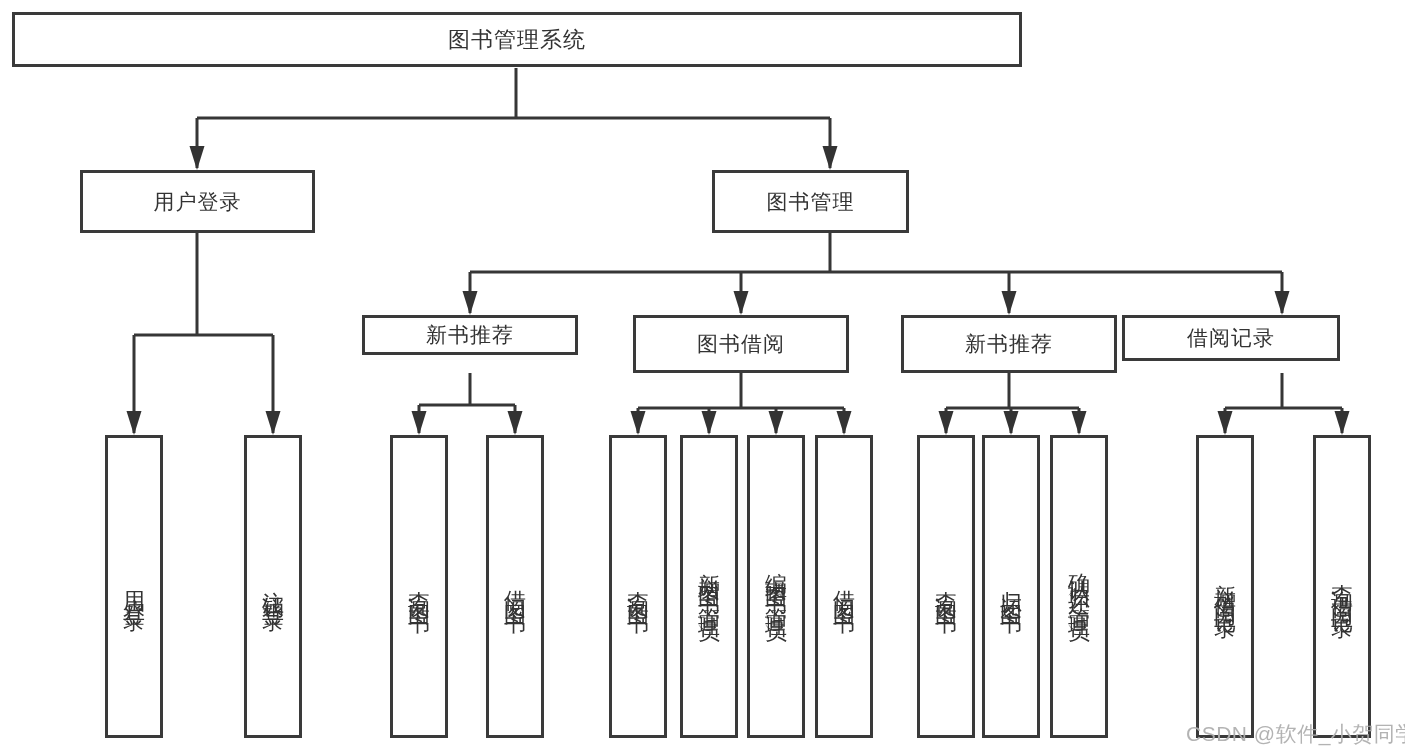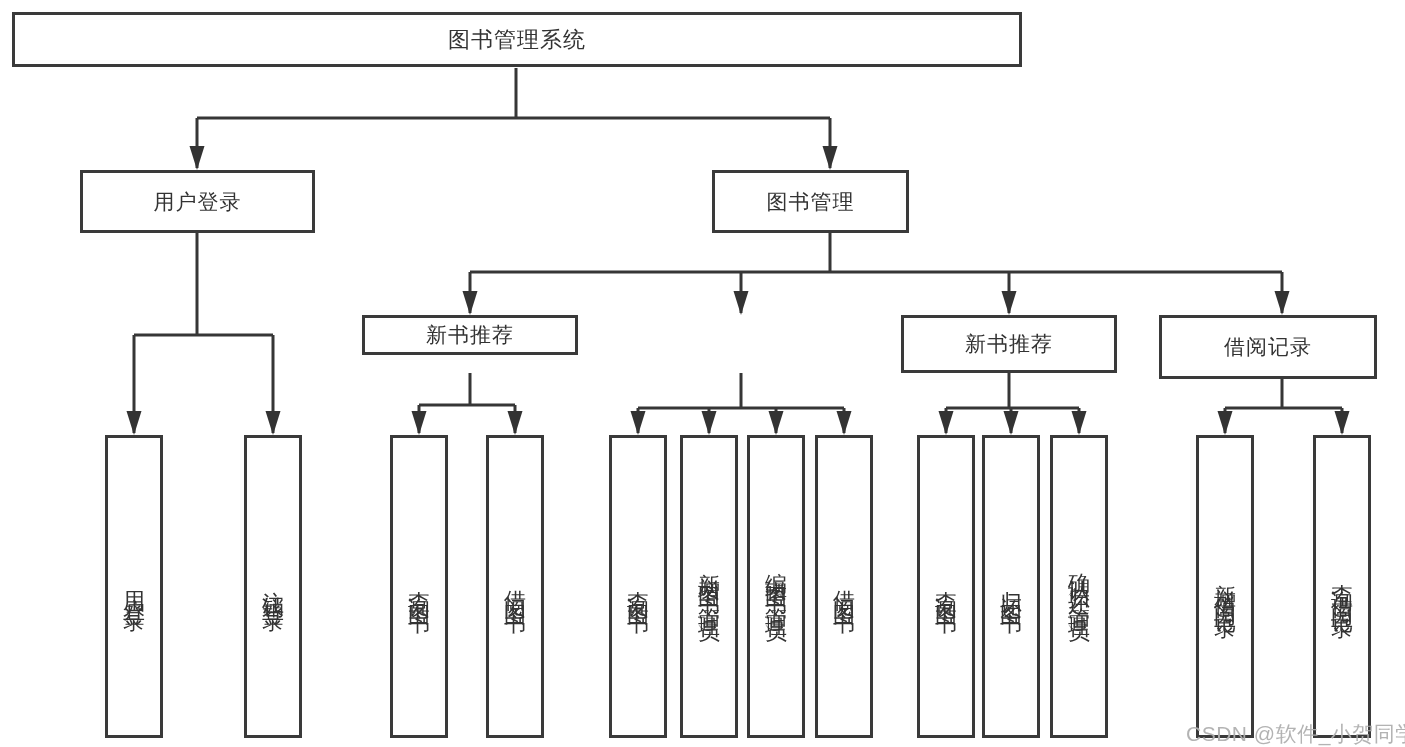--- a/index.html
+++ b/index.html
@@ -91,24 +91,27 @@
   <div class="node h" style="left:80px;top:170px;width:235px;height:63px">
     <span>用户登录</span>
   </div>
   <div class="node h" style="left:712px;top:170px;width:197px;height:63px">
     <span>图书管理</span>
   </div>
 
   <div class="node h" style="left:362px;top:315px;width:216px;height:40px">
     <span>新书推荐</span>
   </div>
+  <div class="node h" style="left:633px;top:315px;width:216px;height:58px">
+    <span>图书借阅</span>
+  </div>
   <div class="node h" style="left:901px;top:315px;width:216px;height:58px">
     <span>新书推荐</span>
   </div>
-  <div class="node h" style="left:1159px;top:315px;width:218px;height:64px">
+  <div class="node h" style="left:1122px;top:315px;width:218px;height:46px">
     <span>借阅记录</span>
   </div>
 
   <div class="node vert" style="left:105px;top:435px;width:58px;height:303px">
     <span>用户登录</span>
   </div>
   <div class="node vert" style="left:244px;top:435px;width:58px;height:303px">
     <span>注销登录</span>
   </div>
 

